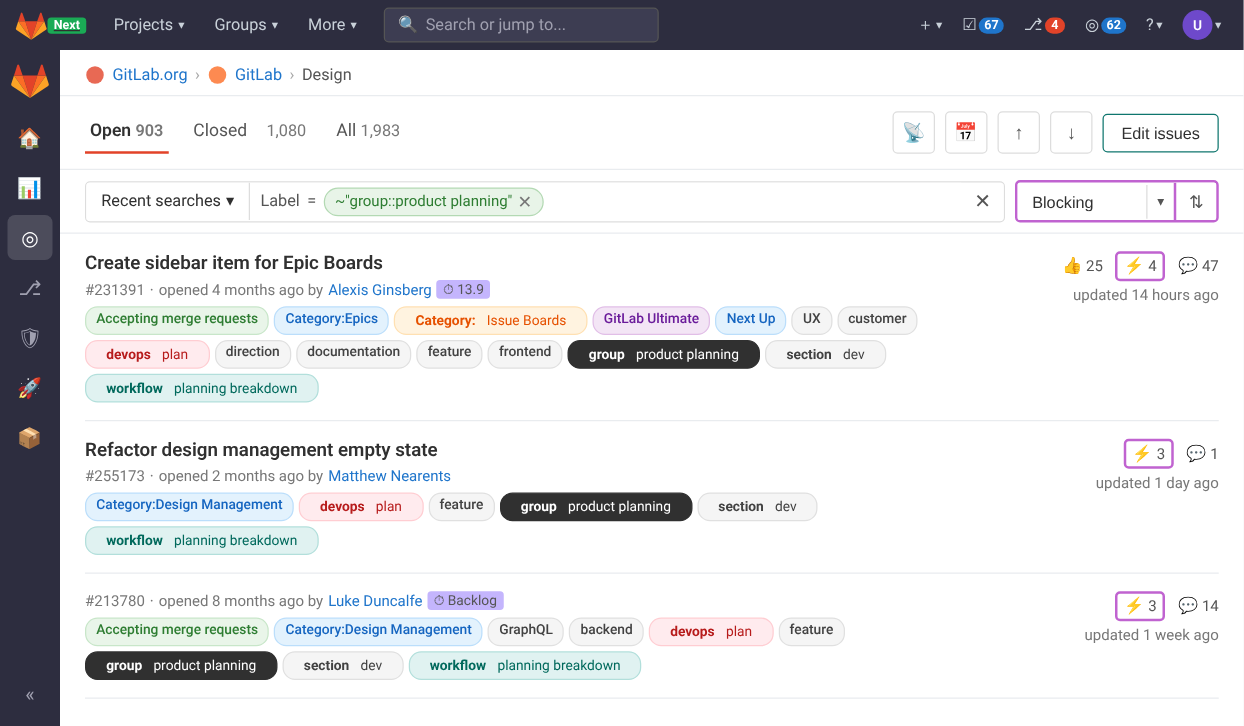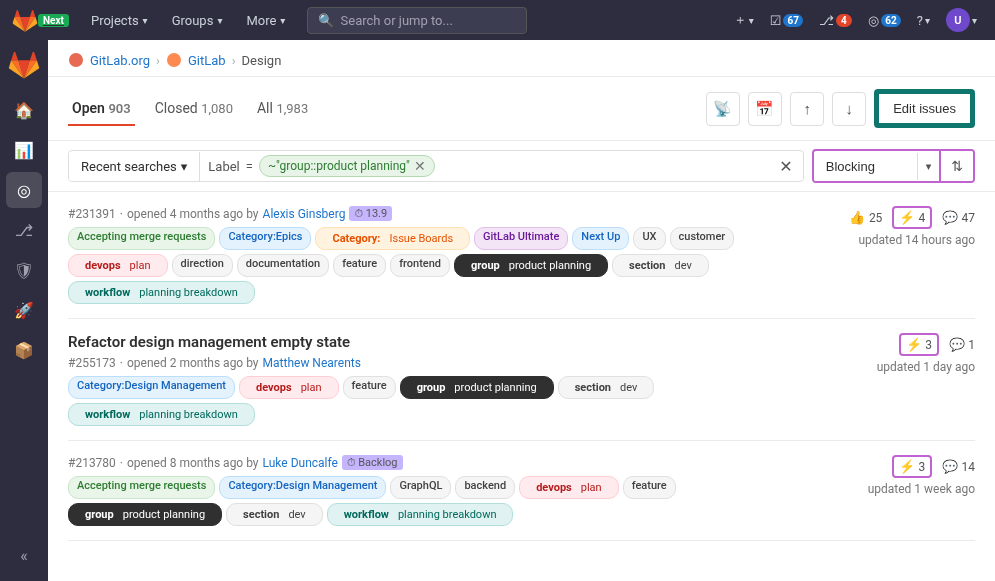--- a/index.html
+++ b/index.html
@@ -197,21 +197,21 @@
       background: white;
       display: flex;
       align-items: center;
       justify-content: center;
       cursor: pointer;
       font-size: 15px;
       color: #555;
     }
     .btn-edit-issues {
       padding: 7px 14px;
-      border: 5px solid #0f766e;
+      border: 1px solid #0f766e;
       border-radius: 4px;
       background: white;
       font-size: 13px;
       cursor: pointer;
       color: #303030;
       font-weight: 500;
     }
     .btn-new-issue {
       padding: 7px 14px;
       border-radius: 4px;
@@ -519,21 +519,21 @@
       <svg width="16" height="16" viewBox="0 0 16 16">
         <circle cx="8" cy="8" r="7" fill="#fc6d26" opacity="0.8"></circle>
       </svg>
       <a href="#">GitLab</a>
       <span class="breadcrumb-sep">›</span>
       <span>Design</span>
     </div>
 
     <div class="issues-header">
       <div class="tab-btn active"><span>Open</span> <span style="color:#777; font-size:13px;">903</span></div>
-      <div class="tab-btn"><span>Closed</span> <span style="color:#777; font-size:13px;">1,080</span></div>
+      <div class="tab-btn"><span>Closed</span> <span style="color:#777; font-size:13px;margin-left:12px;">1,080</span></div>
       <div class="tab-btn"><span>All</span> <span style="color:#777; font-size:13px;">1,983</span></div>
       <div class="header-actions">
         <div class="icon-btn" title="Subscribe">📡</div>
         <div class="icon-btn" title="Calendar">📅</div>
         <div class="icon-btn" title="Export">↑</div>
         <div class="icon-btn" title="Import">↓</div>
         <button class="btn-edit-issues">Edit issues</button>
       </div>
     </div>
 
@@ -564,20 +564,21 @@
         <span class="blocking-chevron">▾</span>
         <button class="sort-icon-btn">⇅</button>
       </div>
     </div>
 
     <div class="issue-list">
 
       <div class="issue-item">
         <div class="issue-row">
           <div class="issue-left">
+            <div class="issue-title">Create sidebar item for Epic Boards</div>
             <div class="issue-meta">
               <span>#231391</span>
               <span>·</span>
               <span>opened 4 months ago by</span>
               <span style="color:#1f75cb; cursor:pointer;">Alexis Ginsberg</span>
               <span class="weight-badge">⏱ 13.9</span>
             </div>
             <div class="tags">
               <span class="tag tag-green">Accepting merge requests</span>
               <span class="tag tag-blue">Category:Epics</span>

